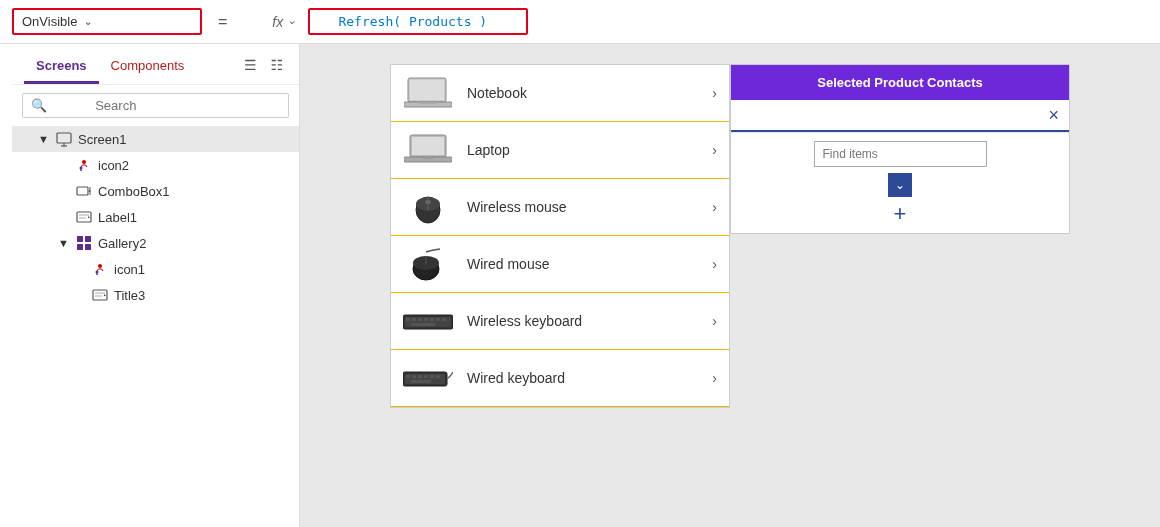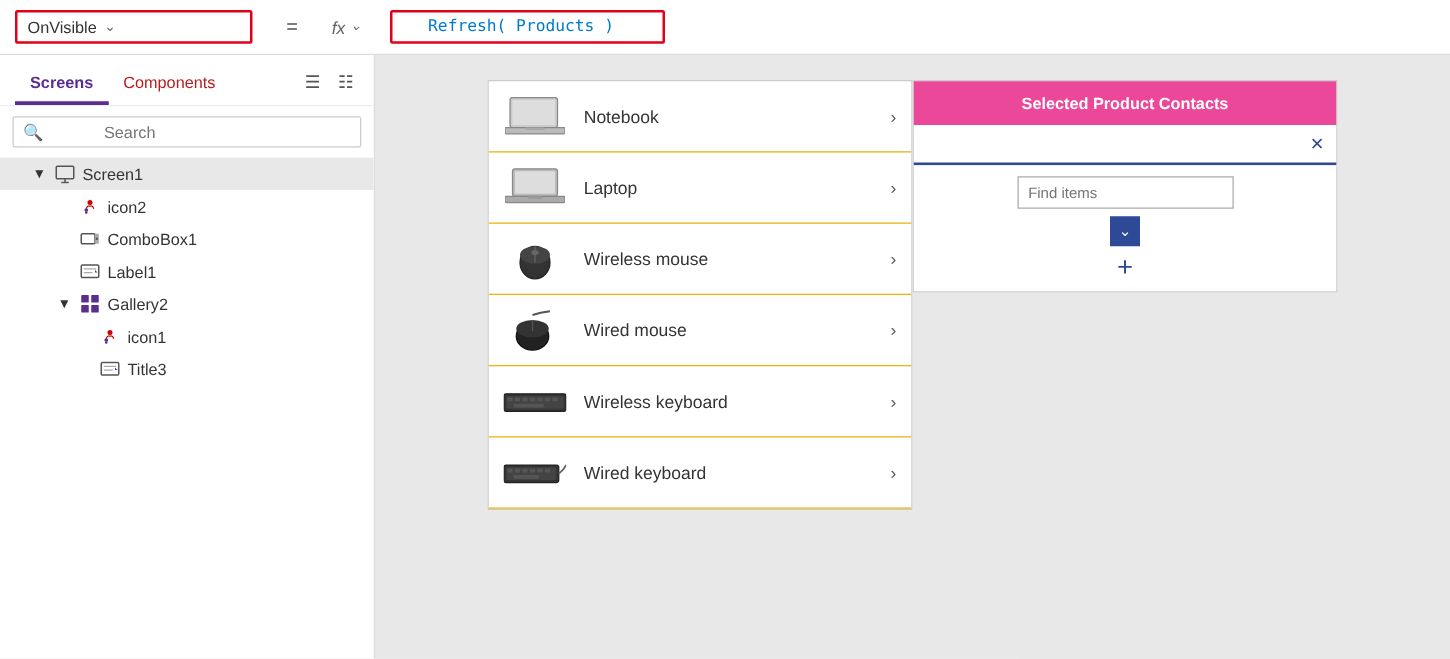--- a/index.html
+++ b/index.html
@@ -6,41 +6,42 @@
     body { font-family: 'Segoe UI', Arial, sans-serif; font-size: 13px; background: #f0f0f0; overflow: hidden; width: 1160px; height: 527px; }
 
     
     .toolbar {
       display: flex;
       align-items: center;
       height: 44px;
       background: #fff;
       border-bottom: 1px solid #ddd;
       padding: 0 12px;
-      gap: 23px;
+      gap: 12px;
     }
     .toolbar-dropdown {
       display: flex;
       align-items: center;
       border: 2px solid #e0001b;
       border-radius: 2px;
       padding: 4px 8px;
       gap: 6px;
       min-width: 190px;
       background: #fff;
     }
     .toolbar-dropdown span { font-size: 13px; color: #333; }
     .toolbar-dropdown .chevron { font-size: 11px; color: #555; }
     .toolbar-eq { font-size: 16px; color: #555; padding: 0 4px; }
     .toolbar-fx {
       display: flex;
       align-items: flex-start;
       gap: 4px;
       color: #666;
       font-style: italic;
+      margin-left: 29px;
     }
     .toolbar-fx-icon { font-size: 14px; }
     .toolbar-formula {
       display: flex;
       align-items: center;
       border: 2px solid #e0001b;
       border-radius: 2px;
       padding: 4px 28px;
       min-width: 220px;
       background: #fff;
@@ -56,20 +57,21 @@
     }
 
     
     .sidebar {
       width: 300px;
       background: #fff;
       border-right: 1px solid #ddd;
       display: flex;
       flex-direction: column;
       flex-shrink: 0;
+      padding-left: 12px;
     }
     .sidebar-tabs {
       display: flex;
       align-items: center;
       padding: 8px 12px 0;
       border-bottom: 1px solid #eee;
       gap: 0;
     }
     .sidebar-tab {
       padding: 6px 12px 8px;
@@ -179,21 +181,21 @@
 
     
     .contacts-panel {
       width: 340px;
       background: #fff;
       border: 1px solid #ccc;
       display: flex;
       flex-direction: column;
     }
     .contacts-header {
-      background: #ec4899;
+      background: #6d28d9;
       color: #fff;
       font-size: 13px;
       font-weight: 600;
       padding: 10px 16px;
       text-align: center;
     }
     .contacts-close-row {
       display: flex;
       justify-content: flex-end;
       padding: 6px 10px;

